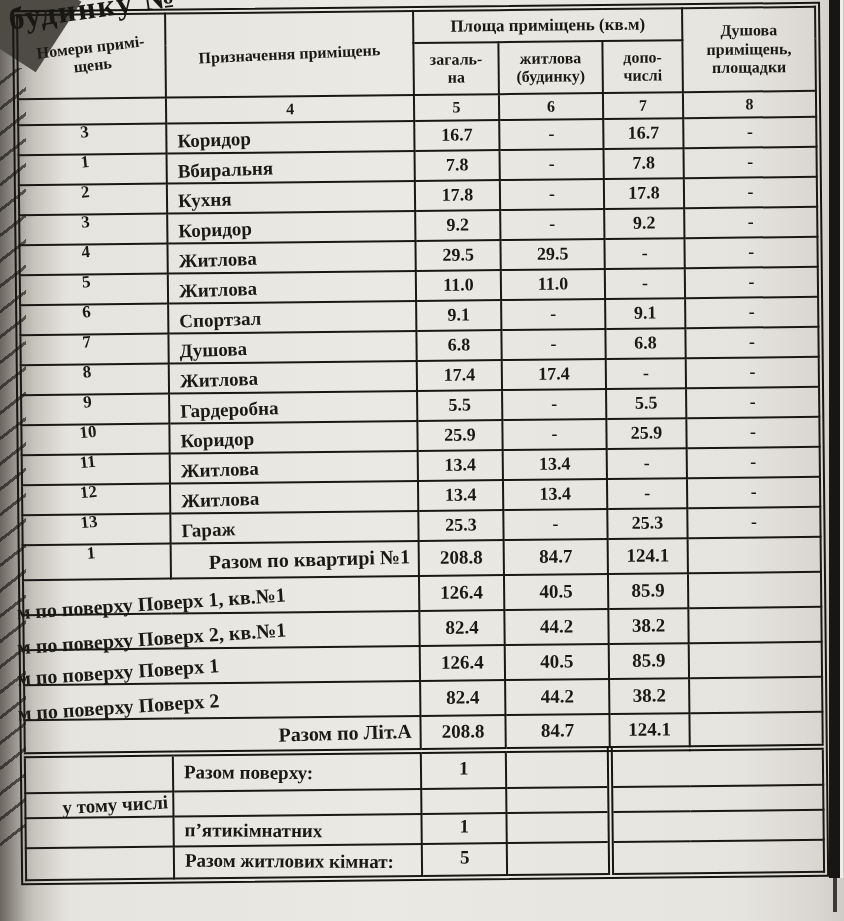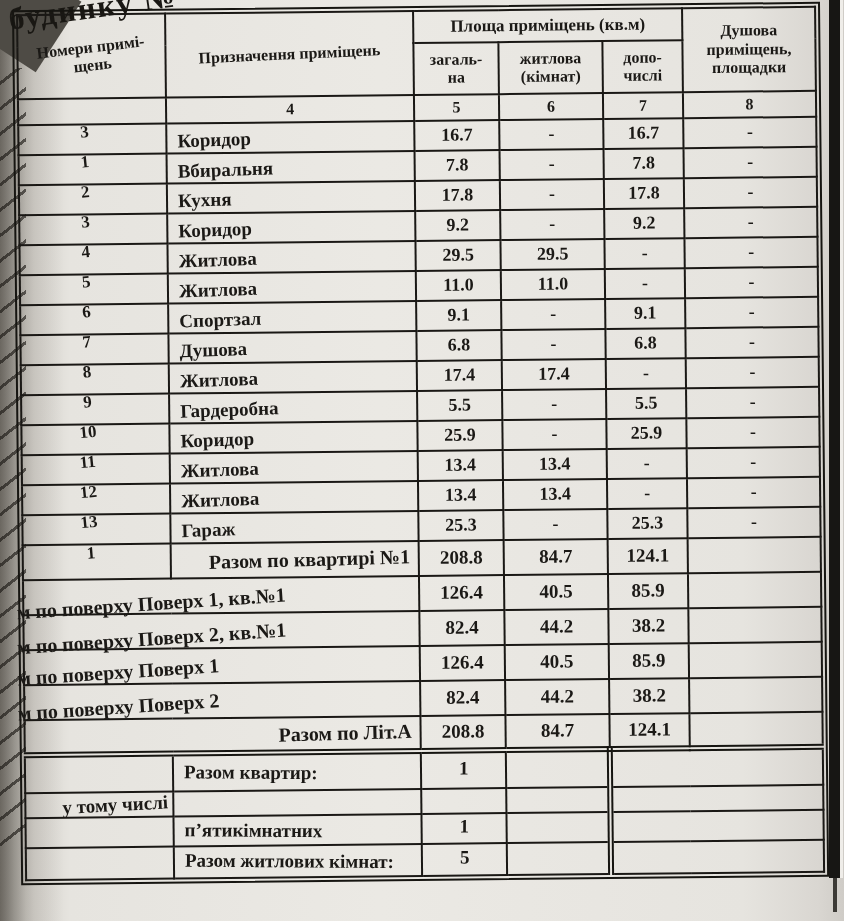--- a/index.html
+++ b/index.html
@@ -102,21 +102,21 @@
             <span>площадки</span>
           </th>
         </tr>
         <tr class="h-sub">
           <th>
             <span>загаль-</span><br>
             <span>на</span>
           </th>
           <th>
             <span>житлова</span><br>
-            <span>(кімнат)</span>
+            <span>(будинку)</span>
           </th>
           <th>
             <span>допо-</span><br>
             <span>числі</span>
           </th>
         </tr>
         <tr class="h-idx">
           <td></td>
           <td>4</td>
           <td>5</td>
@@ -280,21 +280,21 @@
             <td class="c-label right" colspan="2"><span class="cell-ink">Разом по Літ.А</span></td>
             <td class="c-val"><span class="cell-ink">208.8</span></td>
             <td class="c-val"><span class="cell-ink">84.7</span></td>
             <td class="c-val"><span class="cell-ink">124.1</span></td>
             <td class="c-empty"></td>
           </tr>
         </tbody>
       <tbody id="bottom-body">
           <tr class="bot-row sep" style="height: 38px;">
             <td class="c-left"></td>
-            <td class="c-blabel"><span class="cell-ink">Разом квартир:</span></td>
+            <td class="c-blabel"><span class="cell-ink">Разом поверху:</span></td>
             <td class="c-val"><span class="cell-ink">1</span></td>
             <td class="c-empty dblr"></td>
             <td class="c-empty" colspan="2"></td>
           </tr>
           <tr class="bot-row" style="height: 25px;">
             <td class="c-left"><span class="cell-ink">у тому числі</span></td>
             <td class="c-blabel"></td>
             <td class="c-val"></td>
             <td class="c-empty dblr"></td>
             <td class="c-empty" colspan="2"></td>

